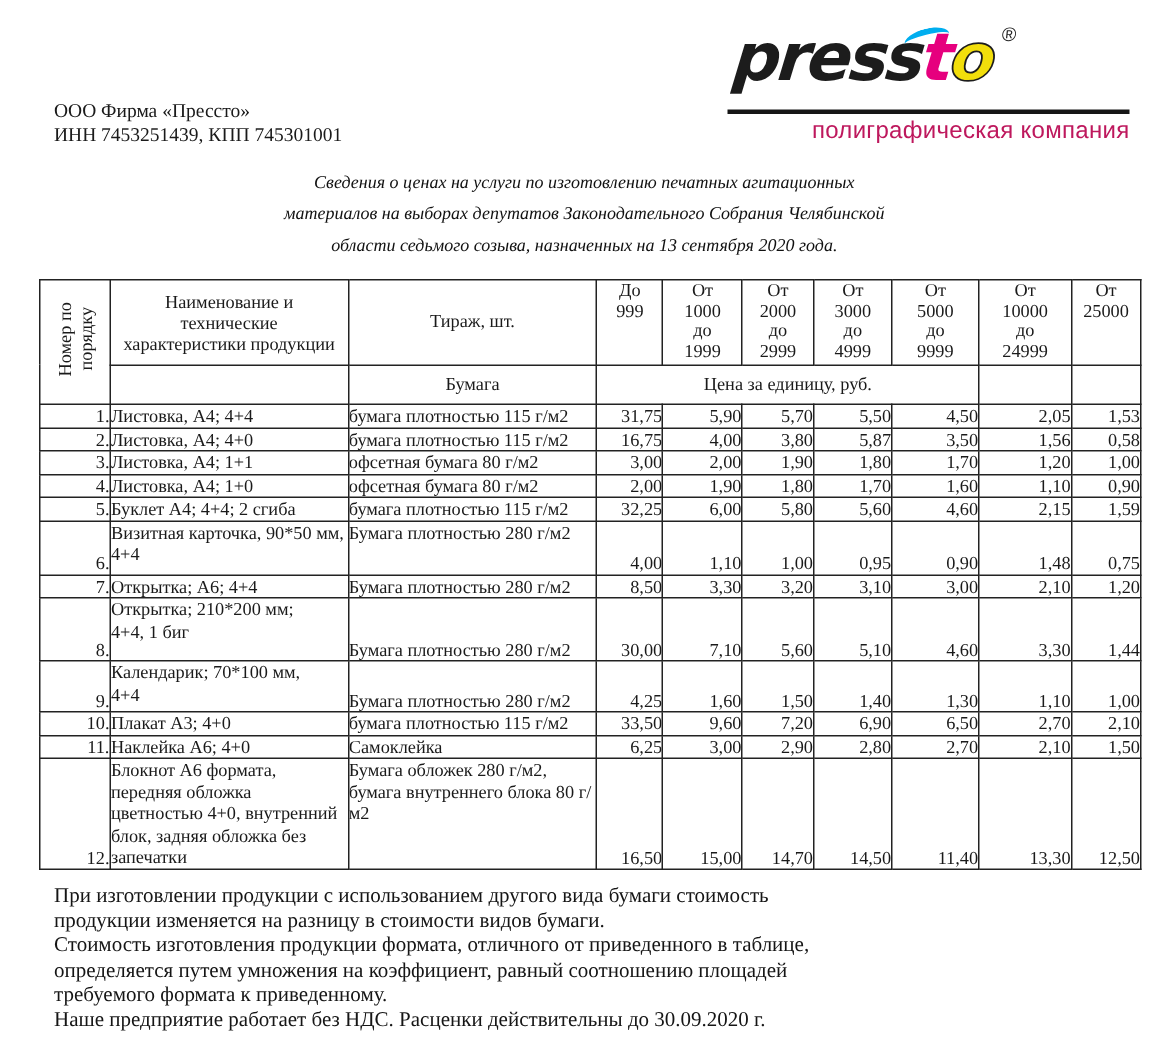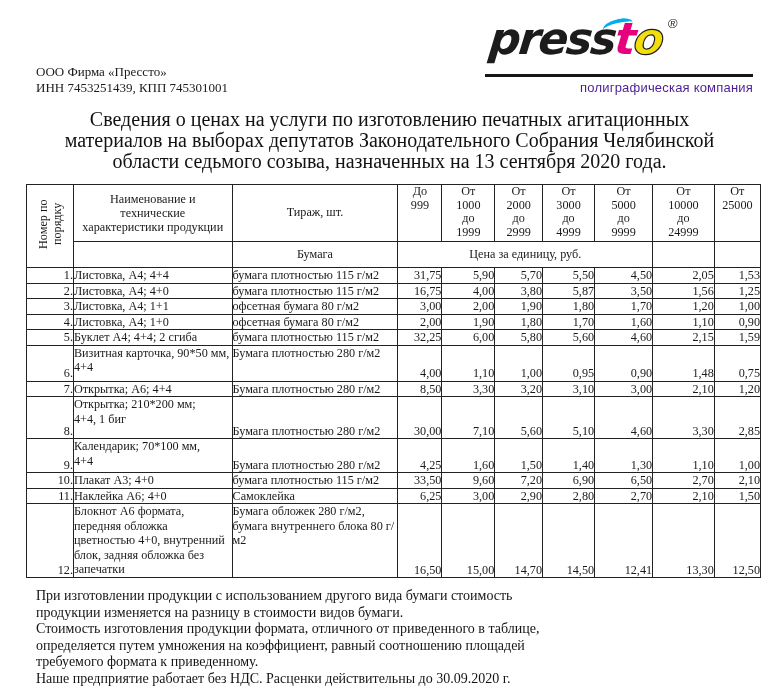--- a/index.html
+++ b/index.html
@@ -39,31 +39,32 @@
   .cyan-swoosh {
     position: absolute; left: 112px; top: 3px;
     width: 30px; height: 14px;
     border-top: 4px solid #00aeef;
     border-radius: 50%;
     transform: rotate(-14deg);
   }
   .logo-rule { height: 3px; background: #161616; margin-top: 1px; }
   .logo-tagline {
     font-family: "Liberation Sans", sans-serif;
-    font-size: 13px; color: #4c1d95;
+    font-size: 16px; color: #be185d;
     text-align: right; margin-top: 3px; letter-spacing: 0.2px;
   }
 
   
   .doc-title {
     margin-top: 14px;
     text-align: center;
-    font-size: 20px; line-height: 21px;
+    font-size: 12px; line-height: 21px;
     white-space: pre-line;
     color: #111;
+    font-style: italic;
   }
 
   
   table.price {
     border-collapse: collapse;
     width: 735px; margin-top: 12px;
     table-layout: fixed;
   }
   .price th, .price td {
     border: 1px solid #222;
@@ -193,21 +194,21 @@
         <tr>
       <td class="c-num">2.</td>
       <td class="c-name" style="white-space: pre-line;">Листовка, А4; 4+0</td>
       <td class="c-paper">бумага плотностью 115 г/м2</td>
     <td class="c-price">16,75</td>
           <td class="c-price">4,00</td>
           <td class="c-price">3,80</td>
           <td class="c-price">5,87</td>
           <td class="c-price">3,50</td>
           <td class="c-price">1,56</td>
-          <td class="c-price">1,25</td>
+          <td class="c-price">0,58</td>
         </tr>
         <tr>
       <td class="c-num">3.</td>
       <td class="c-name" style="white-space: pre-line;">Листовка, А4; 1+1</td>
       <td class="c-paper">офсетная бумага 80 г/м2</td>
     <td class="c-price">3,00</td>
           <td class="c-price">2,00</td>
           <td class="c-price">1,90</td>
           <td class="c-price">1,80</td>
           <td class="c-price">1,70</td>
@@ -266,21 +267,21 @@
       <td class="c-num">8.</td>
       <td class="c-name" style="white-space: pre-line;">Открытка; 210*200 мм;
 4+4, 1 биг</td>
       <td class="c-paper">Бумага плотностью 280 г/м2</td>
     <td class="c-price">30,00</td>
           <td class="c-price">7,10</td>
           <td class="c-price">5,60</td>
           <td class="c-price">5,10</td>
           <td class="c-price">4,60</td>
           <td class="c-price">3,30</td>
-          <td class="c-price">2,85</td>
+          <td class="c-price">1,44</td>
         </tr>
         <tr>
       <td class="c-num">9.</td>
       <td class="c-name" style="white-space: pre-line;">Календарик; 70*100 мм,
 4+4</td>
       <td class="c-paper">Бумага плотностью 280 г/м2</td>
     <td class="c-price">4,25</td>
           <td class="c-price">1,60</td>
           <td class="c-price">1,50</td>
           <td class="c-price">1,40</td>
@@ -313,21 +314,21 @@
           <td class="c-price">1,50</td>
         </tr>
         <tr>
       <td class="c-num">12.</td>
       <td class="c-name" style="white-space: pre-line; font-family: Liberation Serif, serif;">Блокнот А6 формата, передняя обложка цветностью 4+0, внутренний блок, задняя обложка без запечатки</td>
       <td class="c-paper">Бумага обложек 280 г/м2, бумага внутреннего блока 80 г/м2</td>
     <td class="c-price">16,50</td>
           <td class="c-price">15,00</td>
           <td class="c-price">14,70</td>
           <td class="c-price">14,50</td>
-          <td class="c-price">12,41</td>
+          <td class="c-price">11,40</td>
           <td class="c-price">13,30</td>
           <td class="c-price">12,50</td>
         </tr>
       </tbody>
   </table>
 
   <div class="notes">
     <div class="note">При изготовлении продукции с использованием другого вида бумаги стоимость
 продукции изменяется на разницу в стоимости видов бумаги.</div>
     <div class="note">Стоимость изготовления продукции формата, отличного от приведенного в таблице,

